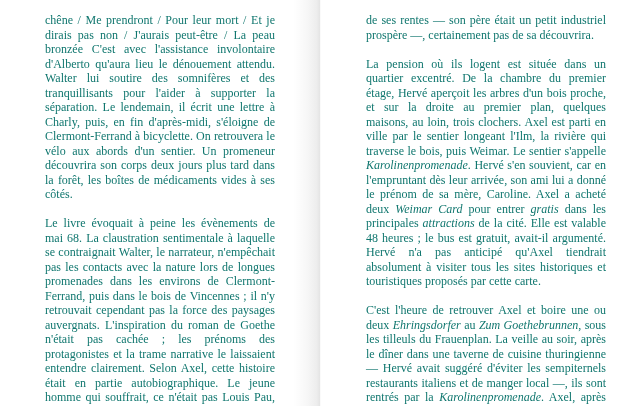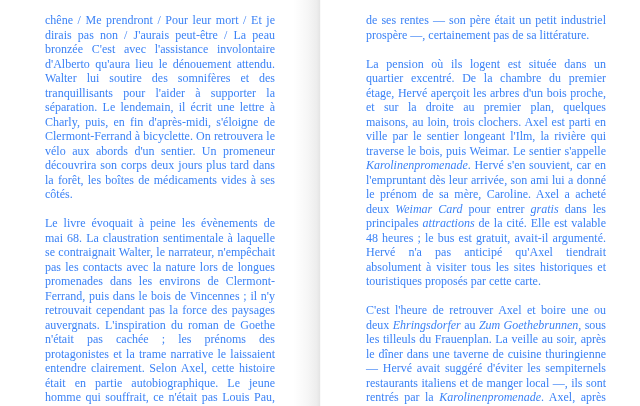--- a/index.html
+++ b/index.html
@@ -7,21 +7,21 @@
     padding: 0;
     background: #ffffff;
   }
   .spread {
     position: relative;
     width: 640px;
     height: 406px;
     background: #ffffff;
     overflow: hidden;
     font-family: "Liberation Serif", "DejaVu Serif", serif;
-    color: #3b82f6;
+    color: #0f766e;
   }
   .page {
     position: absolute;
     top: 0;
     height: 406px;
     box-sizing: border-box;
     font-size: 12px;
     line-height: 14.5px;
     text-align: justify;
     text-justify: inter-word;
@@ -59,18 +59,18 @@
 </style>
 </head>
 <body>
 
 <div class="spread">
   <section class="page page-left">
       <p><span>chêne / Me prendront / Pour leur mort / Et je dirais pas non / J'aurais peut-être / La peau bronzée C'est avec l'assistance involontaire d'Alberto qu'aura lieu le dénouement attendu. Walter lui soutire des somnifères et des tranquillisants pour l'aider à supporter la séparation. Le lendemain, il écrit une lettre à Charly, puis, en fin d'après-midi, s'éloigne de Clermont-Ferrand à bicyclette. On retrouvera le vélo aux abords d'un sentier. Un promeneur découvrira son corps deux jours plus tard dans la forêt, les boîtes de médicaments vides à ses côtés.</span></p>
       <p><span>Le livre évoquait à peine les évènements de mai 68. La claustration sentimentale à laquelle se contraignait Walter, le narrateur, n'empêchait pas les contacts avec la nature lors de longues promenades dans les environs de Clermont-Ferrand, puis dans le bois de Vincennes ; il n'y retrouvait cependant pas la force des paysages auvergnats. L'inspiration du roman de Goethe n'était pas cachée ; les prénoms des protagonistes et la trame narrative le laissaient entendre clairement. Selon Axel, cette histoire était en partie autobiographique. Le jeune homme qui souffrait, ce n'était pas Louis Pau, mais l'un de ses étudiants. Leur passion avait fini par un suicide. Pau avait démissionné. Il était assez fortuné pour vivre</span></p>
     </section>
   <section class="page page-right">
-      <p><span>de ses rentes — son père était un petit industriel prospère —, certainement pas de sa littérature.</span></p>
+      <p><span>de ses rentes — son père était un petit industriel prospère —, certainement pas de sa découvrira.</span></p>
       <p><span>La pension où ils logent est située dans un quartier excentré. De la chambre du premier étage, Hervé aperçoit les arbres d'un bois proche, et sur la droite au premier plan, quelques maisons, au loin, trois clochers. Axel est parti en ville par le sentier longeant l'Ilm, la rivière qui traverse le bois, puis Weimar. Le sentier s'appelle </span><em>Karolinenpromenade</em><span>. Hervé s'en souvient, car en l'empruntant dès leur arrivée, son ami lui a donné le prénom de sa mère, Caroline. Axel a acheté deux </span><em>Weimar Card</em><span> pour entrer </span><em>gratis</em><span> dans les principales </span><em>attractions</em><span> de la cité. Elle est valable 48 heures ; le bus est gratuit, avait-il argumenté. Hervé n'a pas anticipé qu'Axel tiendrait absolument à visiter tous les sites historiques et touristiques proposés par cette carte.</span></p>
       <p><span>C'est l'heure de retrouver Axel et boire une ou deux </span><em>Ehringsdorfer</em><span> au </span><em>Zum Goethebrunnen</em><span>, sous les tilleuls du Frauenplan. La veille au soir, après le dîner dans une taverne de cuisine thuringienne — Hervé avait suggéré d'éviter les sempiternels restaurants italiens et de manger local —, ils sont rentrés par la </span><em>Karolinenpromenade</em><span>. Axel, après des reproches à propos de chou rouge soi-</span></p>
     </section>
   <div class="gutter"></div>
 </div>
 
 </body></html>

